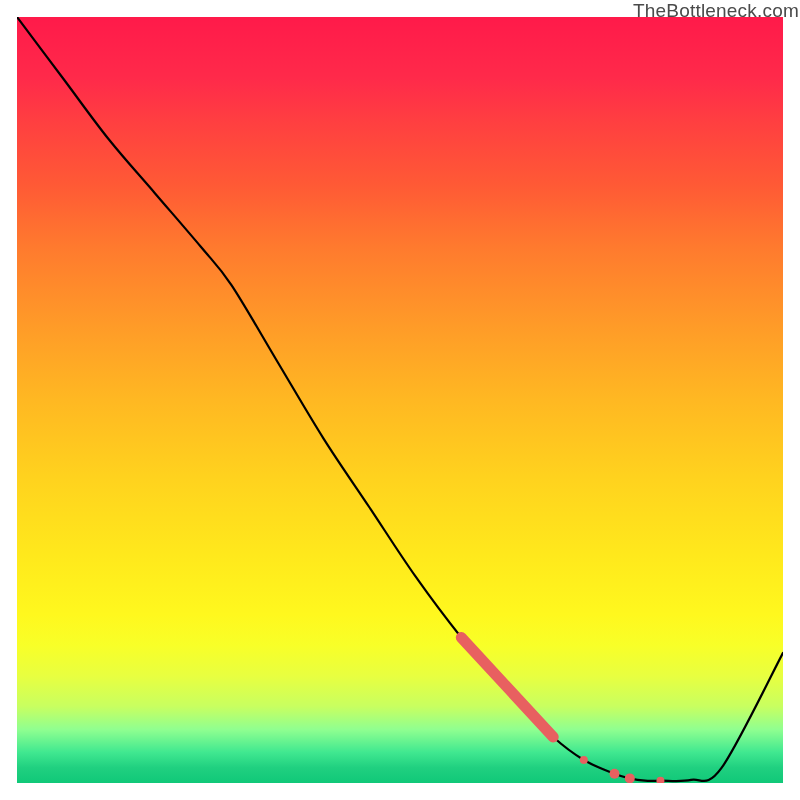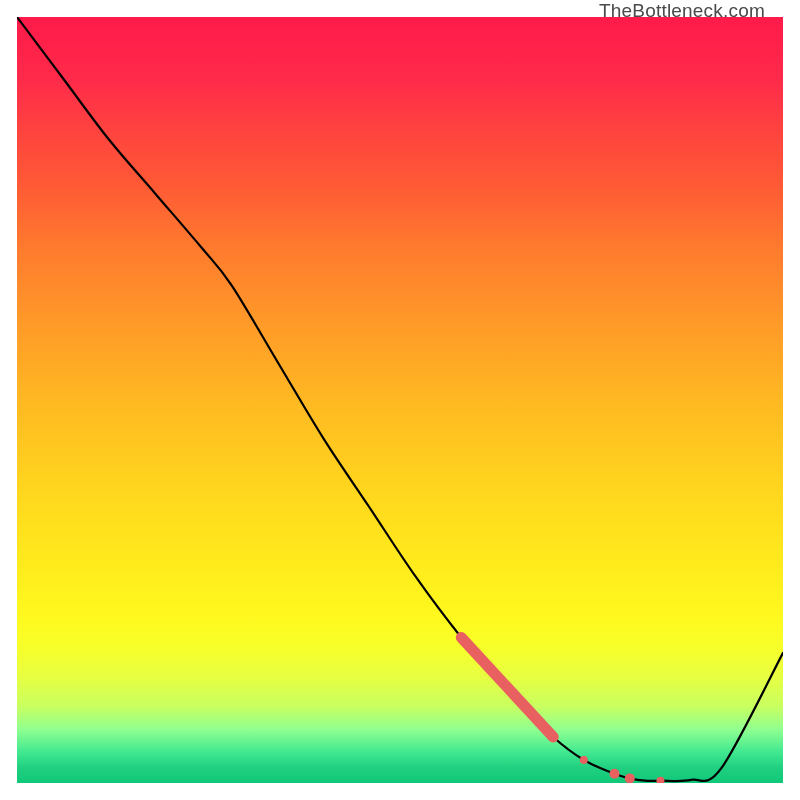--- a/index.html
+++ b/index.html
@@ -41,21 +41,21 @@
       #10c878 100%
     );
   }
   .curve-layer {
     position: absolute;
     inset: 0;
   }
   .watermark {
     position: absolute;
     top: 0;
-    right: 35px;
+    right: 1px;
     font-family: Arial, Helvetica, sans-serif;
     font-size: 19px;
     color: #4a4a4a;
     font-weight: 400;
     letter-spacing: 0.2px;
   }
 </style>
 </head>
 <body>
 

